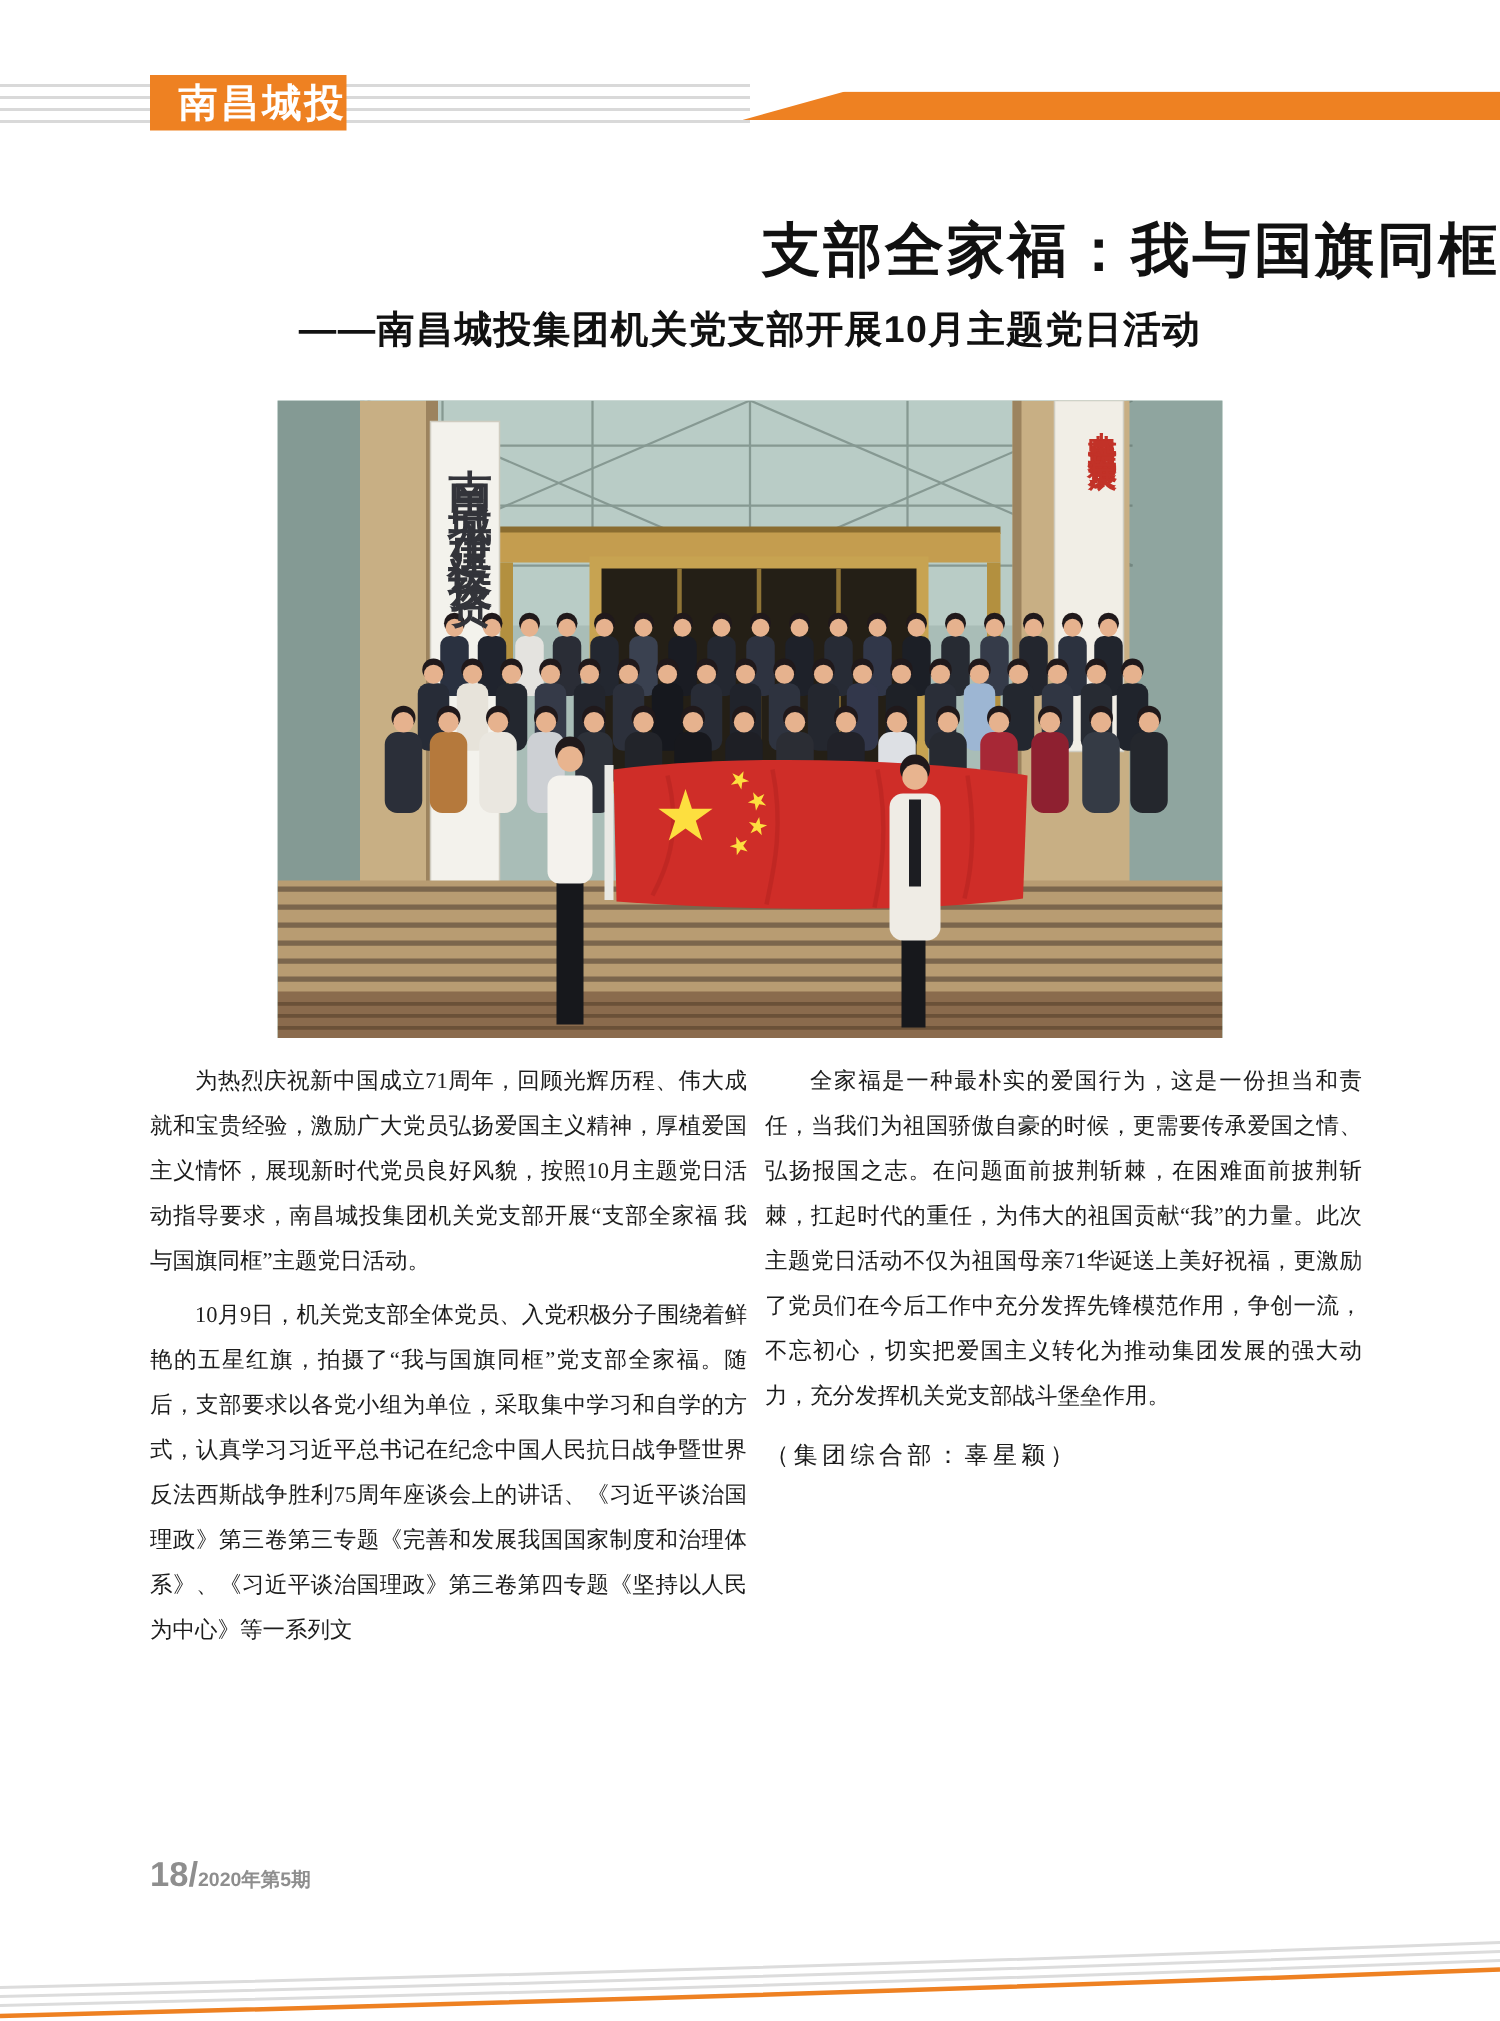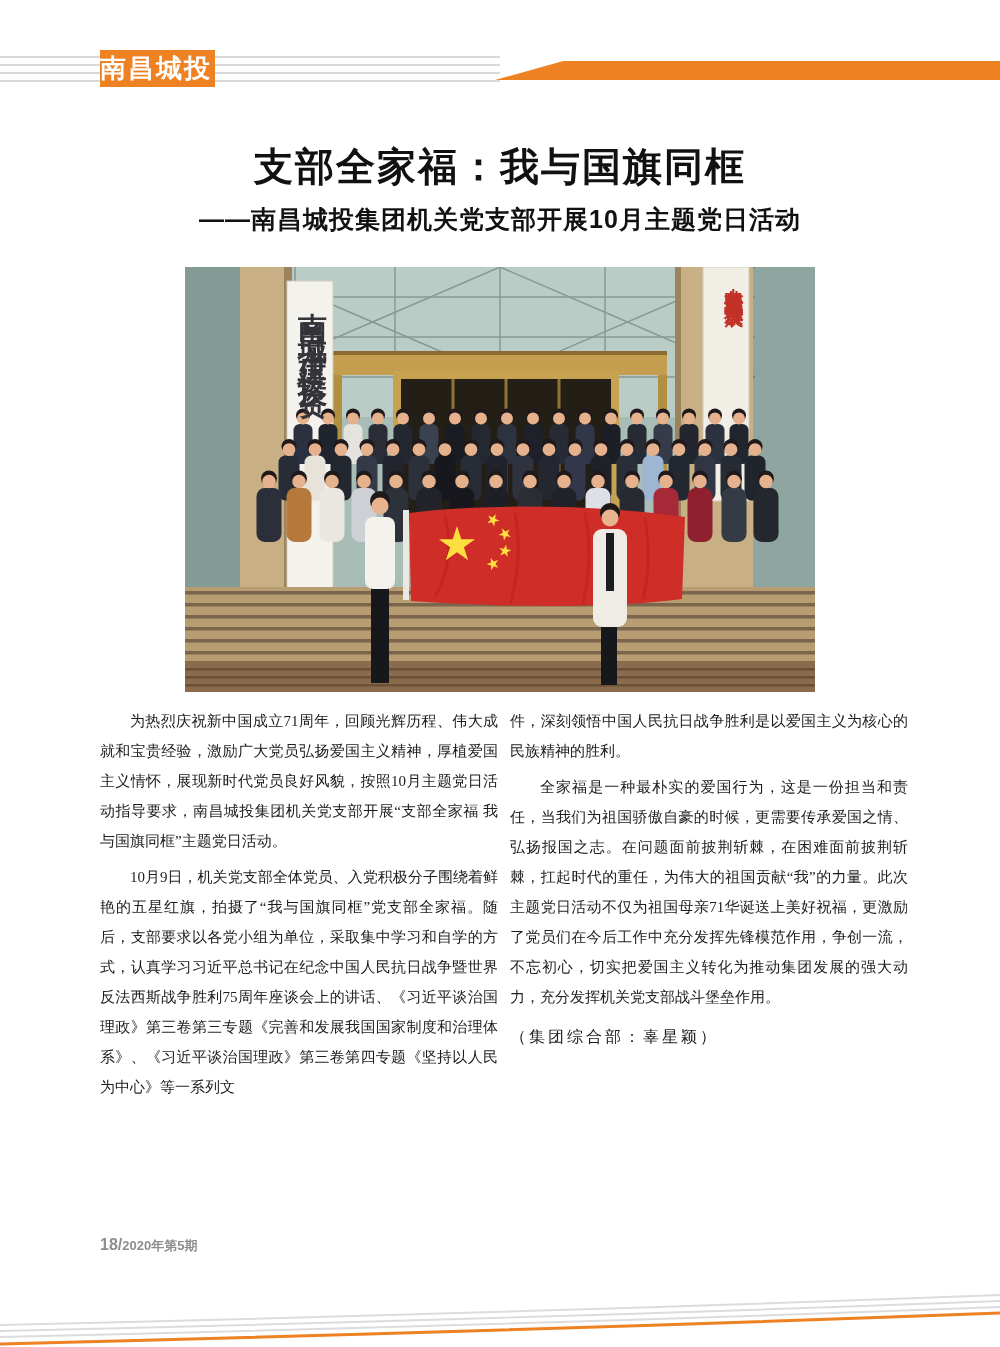--- a/index.html
+++ b/index.html
@@ -2,29 +2,29 @@
 <html><head>
 <meta charset="utf-8">
 <style>
   html,body{margin:0;padding:0;}
   body{width:1000px;height:1347px;position:relative;background:#ffffff;overflow:hidden;
        font-family:"Liberation Serif","DejaVu Serif",serif;}
 
   
   .pinstripes{position:absolute;left:0;top:56px;width:500px;height:30px;
     background:repeating-linear-gradient(to bottom,#d9d9d9 0 2px,transparent 2px 8px);}
-  .badge{position:absolute;left:100px;top:50px;width:115px;height:37px;background:#ee8122;
+  .badge{position:absolute;left:100px;top:50px;width:131px;height:37px;background:#ee8122;
     color:#fff;font-family:"Liberation Sans","DejaVu Sans",sans-serif;font-weight:bold;
-    font-size:26px;line-height:37px;text-align:left;letter-spacing:2px;}
+    font-size:26px;line-height:37px;text-align:right;letter-spacing:2px;}
   .accent-bar{position:absolute;left:495px;top:61px;width:505px;height:19px;background:#ee8122;
     -webkit-clip-path:polygon(13.5% 0,100% 0,100% 100%,0 100%);
     clip-path:polygon(13.5% 0,100% 0,100% 100%,0 100%);}
 
   
-  .title{position:absolute;left:0;top:140px;width:1000px;text-align:center;margin:0;
+  .title{position:absolute;left:0;top:140px;width:1000px;text-align:right;margin:0;
     font-family:"Liberation Sans","DejaVu Sans",sans-serif;font-weight:900;
     font-size:39px;letter-spacing:2px;color:#111;}
   .subtitle{position:absolute;left:0;top:203px;width:1000px;text-align:center;margin:0;
     font-family:"Liberation Sans","DejaVu Sans",sans-serif;font-weight:bold;
     font-size:25px;letter-spacing:1px;color:#111;}
 
   
   .photo{position:absolute;left:185px;top:267px;width:630px;height:425px;overflow:hidden;
     background:#a9bdb7;}
   .photo svg{position:absolute;left:0;top:0;}
@@ -40,21 +40,21 @@
   .col-left{left:100px;}
   .col-right{left:510px;}
   .col p{margin:0 0 6px 0;font-size:15px;line-height:30px;text-align:justify;color:#1c1c1c;}
   .ind{text-indent:2em;}
   .byline{text-align:left;font-size:16px !important;letter-spacing:3px;
     color:#3a3a3a;margin-top:10px !important;}
 
   
   .footer{position:absolute;left:100px;top:1236px;color:#8e8e8e;
     font-family:"Liberation Sans","DejaVu Sans",sans-serif;}
-  .footer .num{font-size:16px;font-weight:bold;}
+  .footer .num{font-size:23px;font-weight:bold;}
   .footer .issue{font-size:13px;font-weight:bold;margin-top:28px;}
 
   .bottom-deco{position:absolute;left:0;bottom:0;width:1000px;height:60px;}
 </style>
 </head>
 <body>
 
 <div class="pinstripes"></div>
 <div class="badge">南昌城投</div>
 <div class="accent-bar"></div>
@@ -313,21 +313,20 @@
   </svg>
   <div class="sign-text sign-left">南昌城市建设投资</div>
   <div class="sign-text sign-right">中共南昌城市建设投资发展</div>
 </div>
 
 <div class="col col-left">
   <p class="ind">为热烈庆祝新中国成立71周年，回顾光辉历程、伟大成就和宝贵经验，激励广大党员弘扬爱国主义精神，厚植爱国主义情怀，展现新时代党员良好风貌，按照10月主题党日活动指导要求，南昌城投集团机关党支部开展“支部全家福 我与国旗同框”主题党日活动。</p>
   <p class="ind">10月9日，机关党支部全体党员、入党积极分子围绕着鲜艳的五星红旗，拍摄了“我与国旗同框”党支部全家福。随后，支部要求以各党小组为单位，采取集中学习和自学的方式，认真学习习近平总书记在纪念中国人民抗日战争暨世界反法西斯战争胜利75周年座谈会上的讲话、《习近平谈治国理政》第三卷第三专题《完善和发展我国国家制度和治理体系》、《习近平谈治国理政》第三卷第四专题《坚持以人民为中心》等一系列文</p>
 </div>
 <div class="col col-right">
-  <p>件，深刻领悟中国人民抗日战争胜利是以爱国主义为核心的民族精神的胜利。</p>
   <p class="ind">全家福是一种最朴实的爱国行为，这是一份担当和责任，当我们为祖国骄傲自豪的时候，更需要传承爱国之情、弘扬报国之志。在问题面前披荆斩棘，在困难面前披荆斩棘，扛起时代的重任，为伟大的祖国贡献“我”的力量。此次主题党日活动不仅为祖国母亲71华诞送上美好祝福，更激励了党员们在今后工作中充分发挥先锋模范作用，争创一流，不忘初心，切实把爱国主义转化为推动集团发展的强大动力，充分发挥机关党支部战斗堡垒作用。</p>
   <p class="byline">（集团综合部：辜星颖）</p>
 </div>
 
 <div class="footer">
   <span class="num">18</span><span class="num">/</span><span class="issue">2020年第5期</span>
 </div>
 
 <svg class="bottom-deco" width="1000" height="60" viewBox="0 0 1000 60">
   <path d="M0,38 Q520,26 1000,8" stroke="#dcdcdc" stroke-width="2" fill="none"></path>

